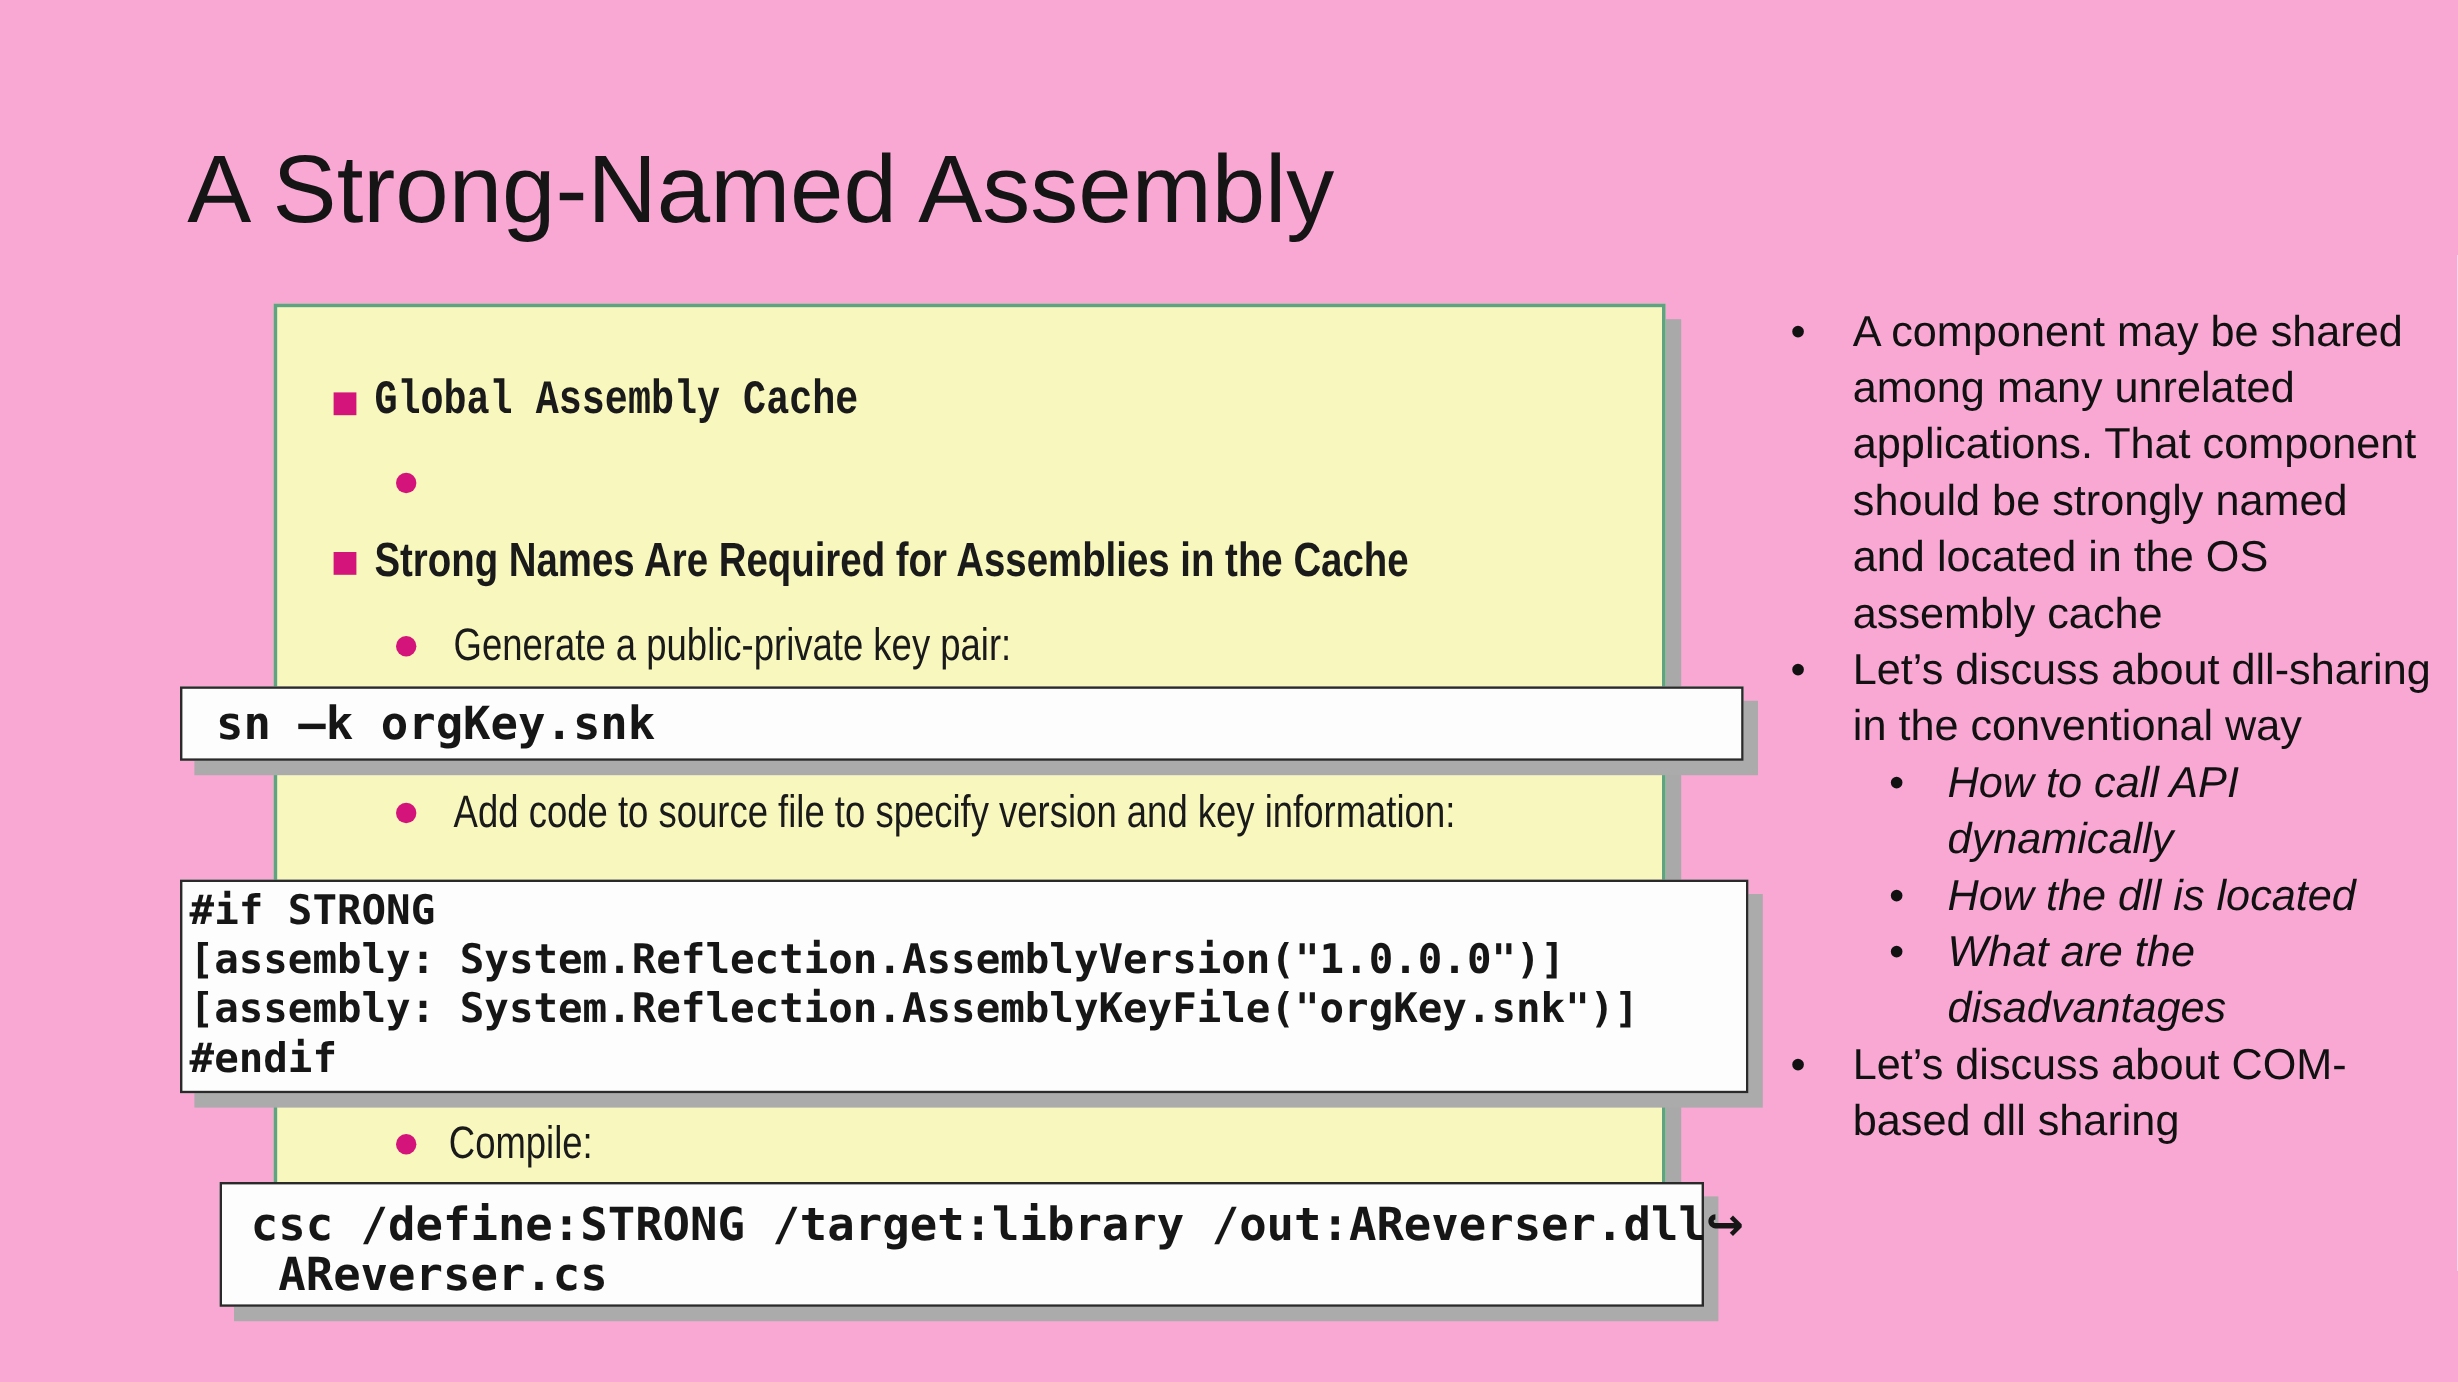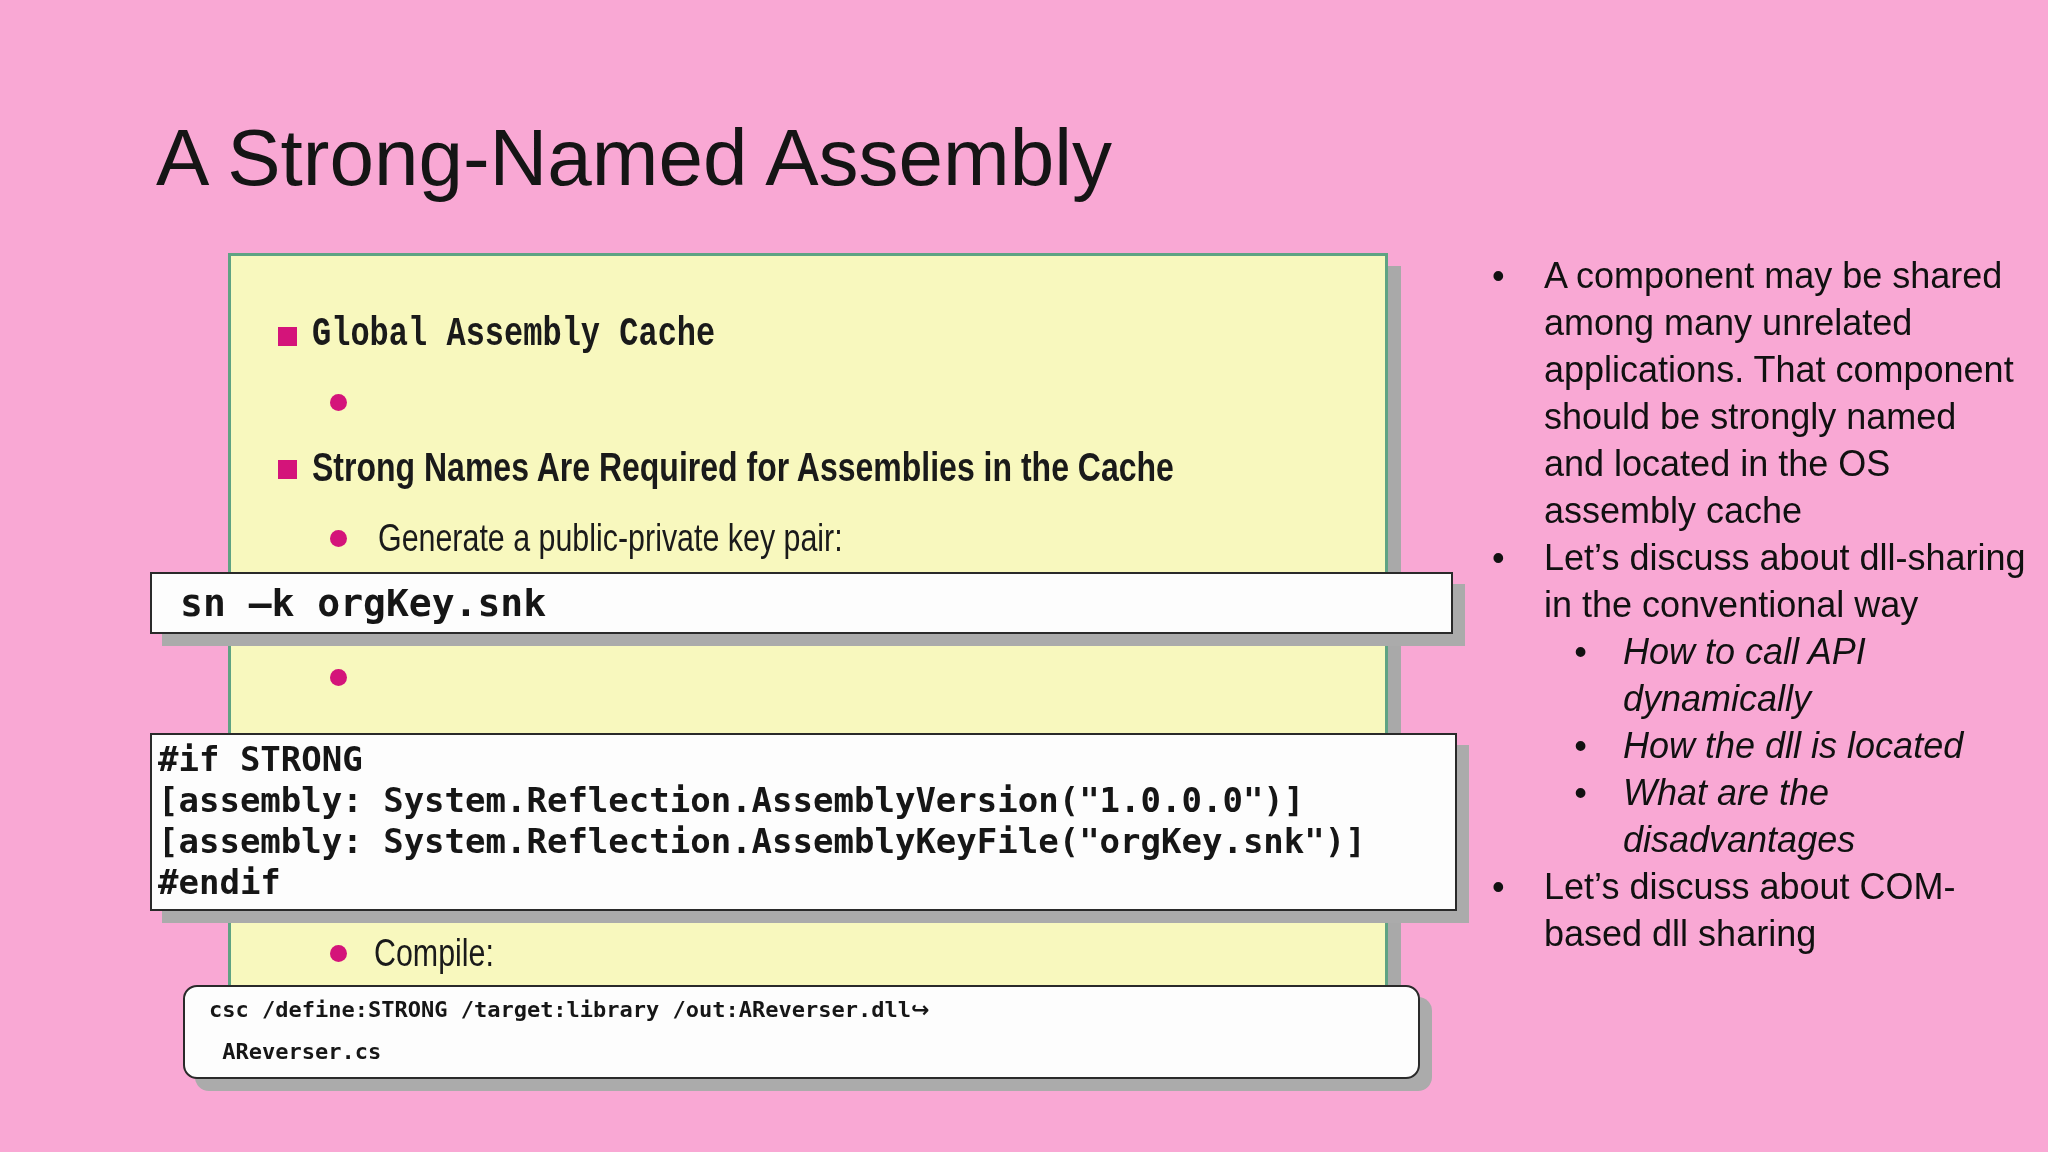--- a/index.html
+++ b/index.html
@@ -38,21 +38,21 @@
     position:absolute;background:#fdfdfd;border:2px solid #2a2a2a;
     box-shadow:12px 12px 0 #ababab;z-index:2;
     font-family:"DejaVu Sans Mono","Liberation Mono",monospace;
     font-weight:600;color:#161616;
   }
   .codebox .cline{white-space:pre;}
   .cb1{left:150px;top:572px;width:1299px;height:58px;font-size:38px;}
   .cb1 .cline{padding-left:28px;line-height:58px;}
   .cb2{left:150px;top:733px;width:1303px;height:170px;font-size:34px;padding-top:4px;}
   .cb2 .cline{padding-left:6px;line-height:41px;}
-  .cb3{left:183px;top:985px;width:1233px;height:88px;font-size:22px;padding-top:2px;border-radius:14px;}
+  .cb3{left:183px;top:985px;width:1233px;height:88px;font-size:38px;padding-top:12px;}
   .cb3 .cline{padding-left:24px;line-height:42px;}
   .cont-arrow{font-family:"DejaVu Sans",sans-serif;font-weight:bold;}
   
   .notes{
     position:absolute;left:1478px;top:252px;width:548px;z-index:1;
     font-size:36px;line-height:47px;color:#111;
   }
   .note-item{position:relative;padding-left:66px;}
   .note-item::before{
     content:"\2022";position:absolute;left:14px;top:0;
@@ -86,20 +86,23 @@
   <span class="rd-bullet" style="left:330px;top:530px;"></span>
   <div class="row s-row" style="left:378px;top:517px;">
     <span class="txt">Generate a public-private key pair:</span>
   </div>
 
   <div class="codebox cb1">
     <div class="cline">sn –k orgKey.snk</div>
   </div>
 
   <span class="rd-bullet" style="left:330px;top:669px;"></span>
+  <div class="row s-row" style="left:378px;top:656px;">
+    <span class="txt">Add code to source file to specify version and key information:</span>
+  </div>
 
   <div class="codebox cb2">
     <div class="cline">#if STRONG</div>
     <div class="cline">[assembly: System.Reflection.AssemblyVersion("1.0.0.0")]</div>
     <div class="cline">[assembly: System.Reflection.AssemblyKeyFile("orgKey.snk")]</div>
     <div class="cline">#endif</div>
   </div>
 
   <span class="rd-bullet" style="left:330px;top:945px;"></span>
   <div class="row s-row" style="left:374px;top:932px;text-decoration:underline;">

